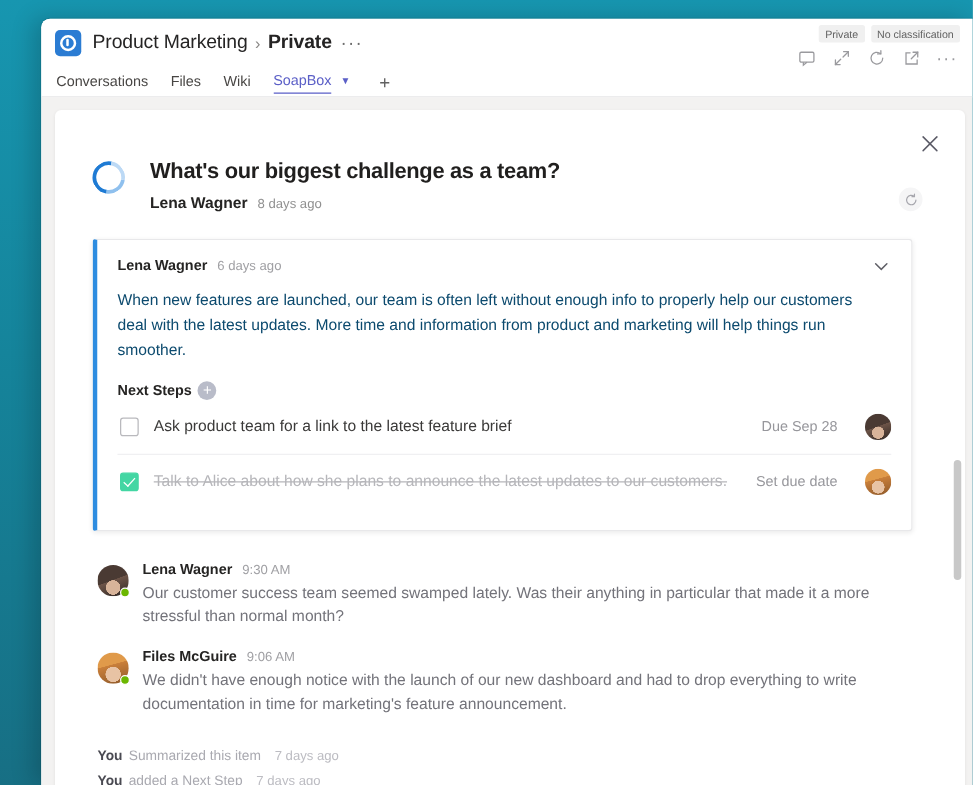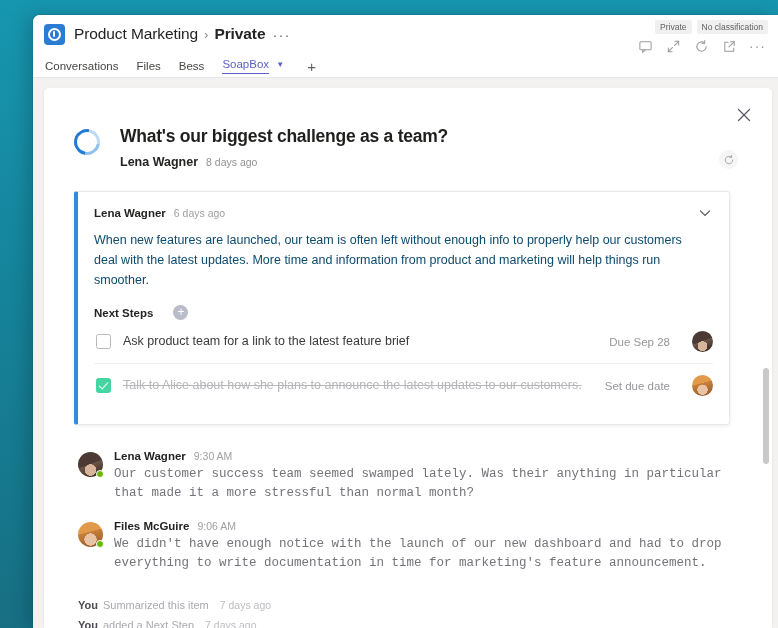--- a/index.html
+++ b/index.html
@@ -259,21 +259,21 @@
   }
   .card-collapse svg { width: 100%; height: 100%; display: block; }
   .card-body {
     margin-top: 9px;
     font-size: 12.5px;
     line-height: 20px;
     color: #0c4a6e;
     max-width: 612px;
   }
   .next-steps-head {
-    display: flex; align-items: center; gap: 20px;
+    display: flex; align-items: center; gap: 5px;
     margin-top: 15px;
   }
   .next-steps-label {
     font-size: 11.5px; font-weight: 700; color: #252423;
   }
   .add-step-btn {
     width: 15px; height: 15px;
     border-radius: 50%;
     background: #b9bcc9;
     color: #ffffff;
@@ -380,21 +380,20 @@
   .c-main { flex: 1 1 auto; min-width: 0; }
   .c-head { display: flex; align-items: baseline; gap: 8px; }
   .c-name { font-size: 11.5px; font-weight: 700; color: #252423; }
   .c-time { font-size: 10.5px; color: #a0a0a4; }
   .c-text {
     margin-top: 3px;
     font-size: 12.5px;
     line-height: 19px;
     color: #73737a;
     max-width: 620px;
-    font-family: Liberation Mono, monospace;
   }
 
   
   .activity { margin: 14px 4px 0 8px; }
   .act-line {
     display: flex; align-items: baseline; gap: 5px;
     padding: 4px 0;
   }
   .act-you { font-size: 11px; font-weight: 700; color: #4a4a52; }
   .act-text { font-size: 11px; color: #a9a9b0; }
@@ -456,21 +455,21 @@
       </div>
 
       <div class="tabs-row">
         <div class="tab">
           <span class="tab-label">Conversations</span>
         </div>
         <div class="tab">
           <span class="tab-label">Files</span>
         </div>
         <div class="tab">
-          <span class="tab-label">Bess</span>
+          <span class="tab-label">Wiki</span>
         </div>
         <div class="tab active">
           <span class="tab-label">SoapBox</span>
           <span class="chev">▼</span>
         </div>
         <div class="tab-add">+</div>
       </div>
 
       <div class="header-right">
         <div class="badges">

